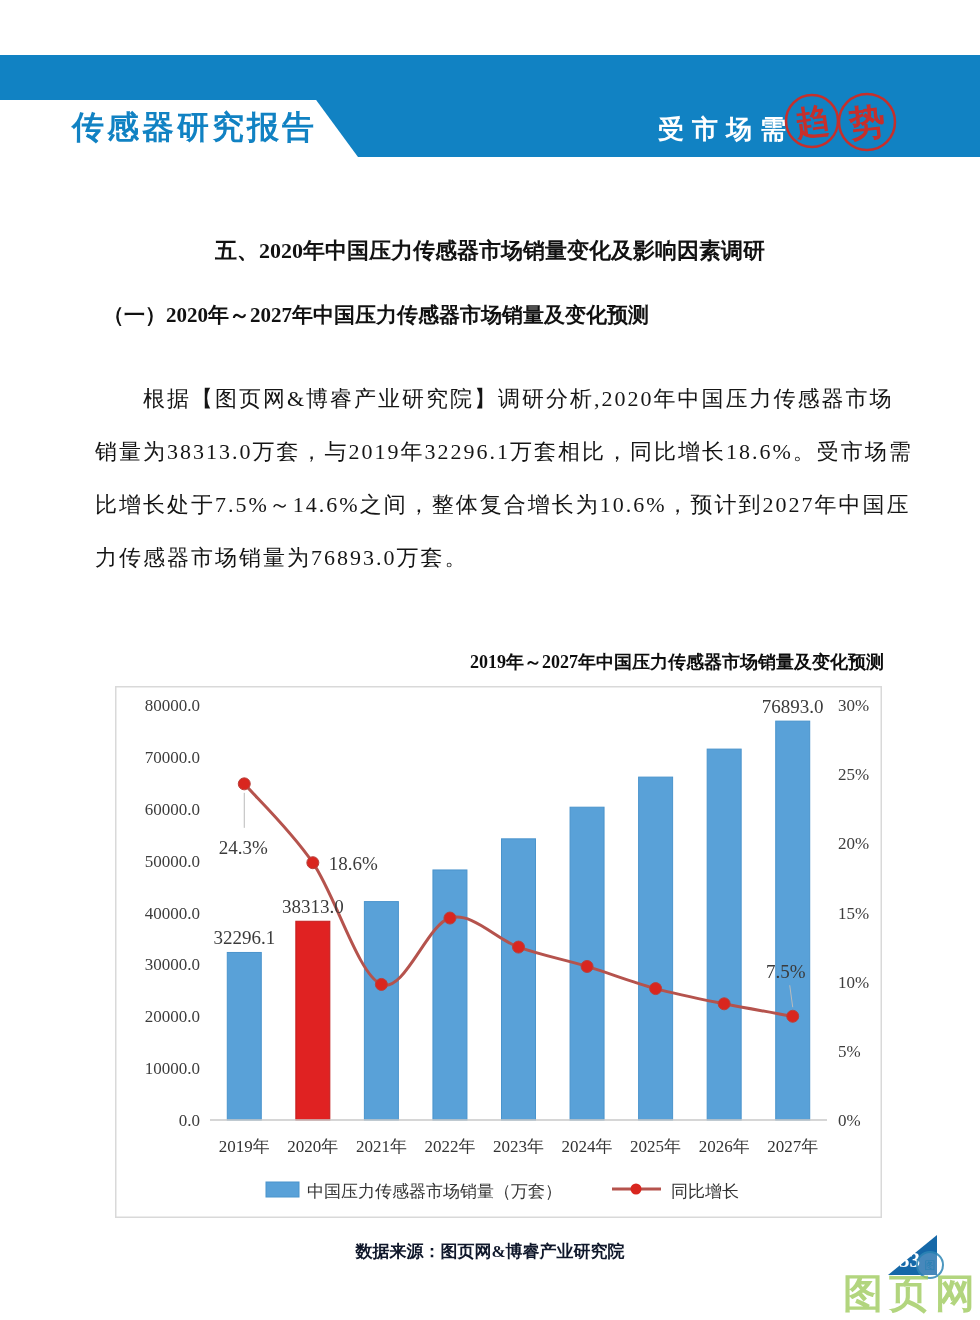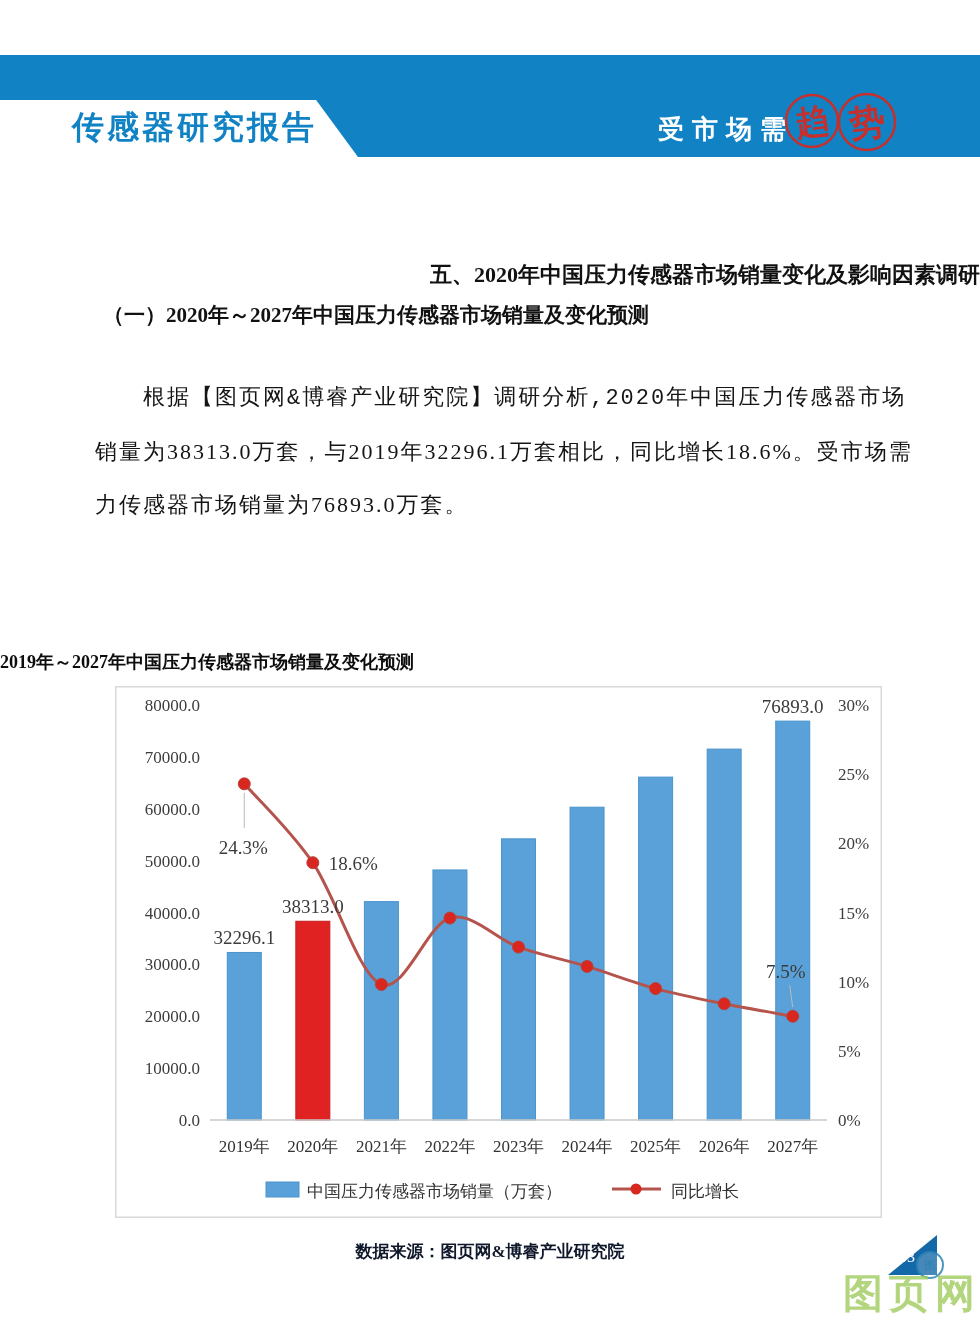--- a/index.html
+++ b/index.html
@@ -9,34 +9,34 @@
   }
   .abs{position:absolute;}
   
   .band{top:55px;left:0;width:980px;height:102px;background:#1182c3;}
   .band-notch{top:100px;left:0;width:358px;height:57px;background:#ffffff;
     clip-path:polygon(0 0,88.3% 0,100% 100%,0 100%);}
   .brand-title{top:106px;left:72px;font-family:Liberation Mono, monospace;
     font-weight:bold;font-size:32px;letter-spacing:3px;color:#1182c3;}
   .tagline{top:112px;left:658px;font-size:26px;letter-spacing:8px;color:#ffffff;font-weight:bold;}
   
-  .h1{top:236px;left:0;width:980px;text-align:right;font-size:22px;font-weight:bold;color:#111;margin-top:24px;}
+  .h1{top:236px;left:0;width:980px;text-align:center;font-size:22px;font-weight:bold;color:#111;}
   .h2{top:301px;left:103px;font-size:21px;font-weight:bold;color:#111;}
   
   .para{top:372px;left:95px;width:792px;font-size:22px;line-height:53px;letter-spacing:2px;color:#151515;}
   .para .line{white-space:nowrap;}
-  .para .indent{padding-left:48px;font-family:Liberation Mono, monospace;}
+  .para .indent{padding-left:48px;}
   
-  .chart-title{top:650px;left:0;width:884px;text-align:left;font-size:18px;font-weight:bold;color:#0d0d0d;}
+  .chart-title{top:650px;left:0;width:884px;text-align:right;font-size:18px;font-weight:bold;color:#0d0d0d;}
   #chart-wrap{top:686px;left:115px;width:637px;height:532px;}
   
   .source{top:1240px;left:0;width:980px;text-align:center;font-size:17px;font-weight:bold;color:#0f172a;}
   .corner-triangle{top:1235px;left:888px;width:49px;height:40px;background:#1568a8;
     clip-path:polygon(100% 0,100% 100%,0 100%);}
-  .page-num{top:1248px;left:899px;font-size:16px;font-weight:normal;color:#ffffff;
+  .page-num{top:1248px;left:899px;font-size:21px;font-weight:bold;color:#ffffff;
     font-family:"Liberation Serif",serif;}
   .watermark{top:1266px;left:843px;font-family:"Liberation Sans","DejaVu Sans",sans-serif;
     font-weight:bold;font-size:40px;letter-spacing:6px;color:#9fcb5e;opacity:.8;white-space:nowrap;}
   .mini-stamp{top:1251px;left:916px;width:24px;height:24px;border:2px solid #2e86b5;border-radius:50%;
     color:#2e86b5;font-size:11px;line-height:24px;text-align:center;opacity:.85;background:rgba(255,255,255,.25);}
 </style>
 </head>
 <body>
 
 <div class="abs band"></div>
@@ -50,20 +50,21 @@
       <text x="32" y="34" text-anchor="middle" dominant-baseline="central" font-size="34" fill="#c62f2b" font-weight="bold" transform="rotate(-8 32 33)">趋</text>
       <text x="87" y="35" text-anchor="middle" dominant-baseline="central" font-size="36" fill="#c62f2b" font-weight="bold" transform="rotate(-6 87 34)">势</text>
     </g>
 </svg>
 
 <div class="abs h1">五、2020年中国压力传感器市场销量变化及影响因素调研</div>
 <div class="abs h2">（一）2020年～2027年中国压力传感器市场销量及变化预测</div>
 <div class="abs para">
   <div class="line indent">根据【图页网&amp;博睿产业研究院】调研分析,2020年中国压力传感器市场</div>
   <div class="line">销量为38313.0万套，与2019年32296.1万套相比，同比增长18.6%。受市场需</div>
+  <div class="line">比增长处于7.5%～14.6%之间，整体复合增长为10.6%，预计到2027年中国压</div>
   <div class="line">力传感器市场销量为76893.0万套。</div>
 </div>
 
 <div class="abs chart-title">2019年～2027年中国压力传感器市场销量及变化预测</div>
 <div class="abs" id="chart-wrap">
   <svg id="chart-svg" width="767" height="532" viewBox="0 0 767 532">
       <rect x="0.75" y="0.75" width="765.5" height="530.5" fill="none" stroke="#d9d9d9" stroke-width="1.5"></rect>
       <rect x="112.27777777777777" y="266.46398125" width="34" height="167.53601874999998" fill="#59a1d8" stroke="#4a94cc" stroke-width="1"></rect>
       <rect x="180.83333333333334" y="235.25131249999998" width="34" height="198.74868750000002" fill="#e02222" stroke="#c21d1d" stroke-width="1"></rect>
       <rect x="249.3888888888889" y="215.60625" width="34" height="218.39375" fill="#59a1d8" stroke="#4a94cc" stroke-width="1"></rect>

